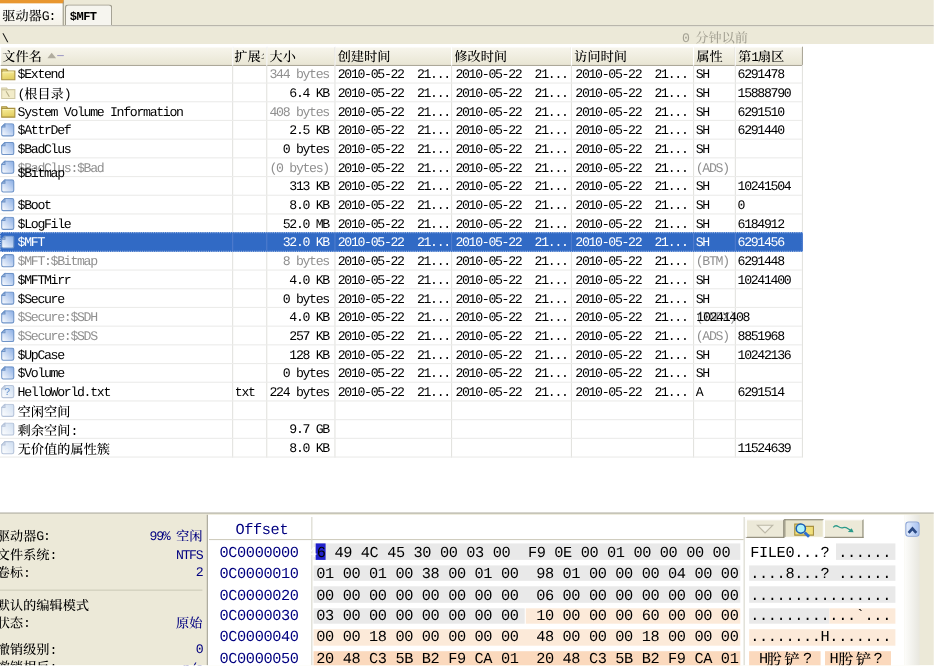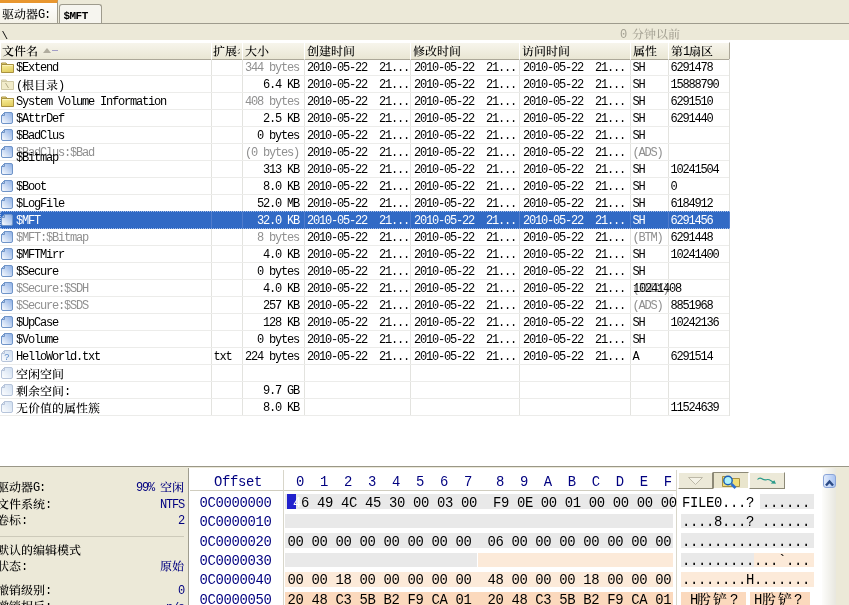--- a/index.html
+++ b/index.html
@@ -505,49 +505,50 @@
 <div class="m nv" style="left:178px;top:585px">0</div>
 <svg class="a" style="left:-3px;top:600px" width="54" height="13" viewBox="0 0 54 13" fill="#000">
       <use href="#g30" x="0.0"></use>
       <use href="#g55" x="12.0"></use>
       <use href="#g41" x="24.0"></use>
       <use href="#g15" x="36.0"></use>
       <text x="48.0" y="10.2" class="lt">:</text>
     </svg>
 <div class="m nv" style="left:166px;top:601.5px">n/a</div>
 <div class="h nv" style="left:214px;top:475px">Offset</div>
-<div class="h nv" style="left:296px;top:475px">0  1  2  3  4  5  6  7   8  9  A  B  C  D  E  F</div>
 <div class="a" style="left:190px;top:490px;width:486px;height:1px;background:#d0cdbf"></div>
 <div class="a" style="left:283px;top:470px;width:1px;height:135px;background:#d8d6ca"></div>
 <div class="a" style="left:676px;top:470px;width:1px;height:135px;background:#d8d6ca"></div>
 <div class="a" style="left:284.5px;top:494.4px;width:388.0px;height:14.6px;background:#e9e9e9"></div>
 <div class="a" style="left:284.5px;top:513.9px;width:388.0px;height:14.6px;background:#e9e9e9"></div>
 <div class="a" style="left:284.5px;top:533.3px;width:388.0px;height:14.6px;background:#e9e9e9"></div>
 <div class="a" style="left:284.5px;top:552.8px;width:192.0px;height:14.6px;background:#e9e9e9"></div>
 <div class="a" style="left:477.5px;top:552.8px;width:195.0px;height:14.6px;background:#fcead9"></div>
 <div class="a" style="left:284.5px;top:572.2px;width:388.0px;height:14.6px;background:#fcead9"></div>
 <div class="a" style="left:284.5px;top:591.7px;width:388.0px;height:14.6px;background:#fbd9bd"></div>
 <div class="a" style="left:760px;top:494.4px;width:53.5px;height:14.6px;background:#e9e9e9"></div>
 <div class="a" style="left:681px;top:513.9px;width:132.5px;height:14.6px;background:#e9e9e9"></div>
 <div class="a" style="left:681px;top:533.3px;width:132.5px;height:14.6px;background:#e9e9e9"></div>
 <div class="a" style="left:681px;top:552.8px;width:72.5px;height:14.6px;background:#e9e9e9"></div>
 <div class="a" style="left:753.5px;top:552.8px;width:60.0px;height:14.6px;background:#fcead9"></div>
 <div class="a" style="left:681px;top:572.2px;width:132.5px;height:14.6px;background:#fcead9"></div>
 <div class="a" style="left:681px;top:591.7px;width:64.5px;height:14.6px;background:#fbd9bd"></div>
 <div class="a" style="left:749.5px;top:591.7px;width:60.0px;height:14.6px;background:#fbd9bd"></div>
 <div class="a" style="left:286.5px;top:493.5px;width:9px;height:15.5px;background:#2222cc"></div>
 <div class="h nv" style="left:199.5px;top:495.6px">0C0000000</div>
-<div class="h" style="left:293px;top:495.6px"><span style="color:#fff">4</span>6 49 4C 45 30 00 03 00  F9 0E 00 01 00 00 00 00</div>
+<div class="h" style="left:280px;top:495.6px"><span style="color:#fff">4</span>6 49 4C 45 30 00 03 00  F9 0E 00 01 00 00 00 00</div>
 <div class="h" style="left:682px;top:495.6px">FILE0...? ......</div>
 <div class="h nv" style="left:199.5px;top:515.1px">0C0000010</div>
+<div class="h" style="left:287.5px;top:515.1px">01 00 01 00 38 00 01 00  98 01 00 00 00 04 00 00</div>
 <div class="h" style="left:682px;top:515.1px">....8...? ......</div>
 <div class="h nv" style="left:199.5px;top:534.5px">0C0000020</div>
 <div class="h" style="left:287.5px;top:534.5px">00 00 00 00 00 00 00 00  06 00 00 00 00 00 00 00</div>
 <div class="h" style="left:682px;top:534.5px">................</div>
 <div class="h nv" style="left:199.5px;top:554.0px">0C0000030</div>
+<div class="h" style="left:287.5px;top:554.0px">03 00 00 00 00 00 00 00  10 00 00 00 60 00 00 00</div>
 <div class="h" style="left:682px;top:554.0px">............`...</div>
 <div class="h nv" style="left:199.5px;top:573.4px">0C0000040</div>
 <div class="h" style="left:287.5px;top:573.4px">00 00 18 00 00 00 00 00  48 00 00 00 18 00 00 00</div>
 <div class="h" style="left:682px;top:573.4px">........H.......</div>
 <div class="h nv" style="left:199.5px;top:592.9px">0C0000050</div>
 <div class="h" style="left:287.5px;top:592.9px">20 48 C3 5B B2 F9 CA 01  20 48 C3 5B B2 F9 CA 01</div>
 <div class="h" style="left:682px;top:592.9px"> H</div>
 <svg class="a" style="left:697px;top:591.9px" width="32" height="14" viewBox="0 0 27.4 12">
       <use href="#g49"></use>
       <use href="#g54" x="13.7"></use>

